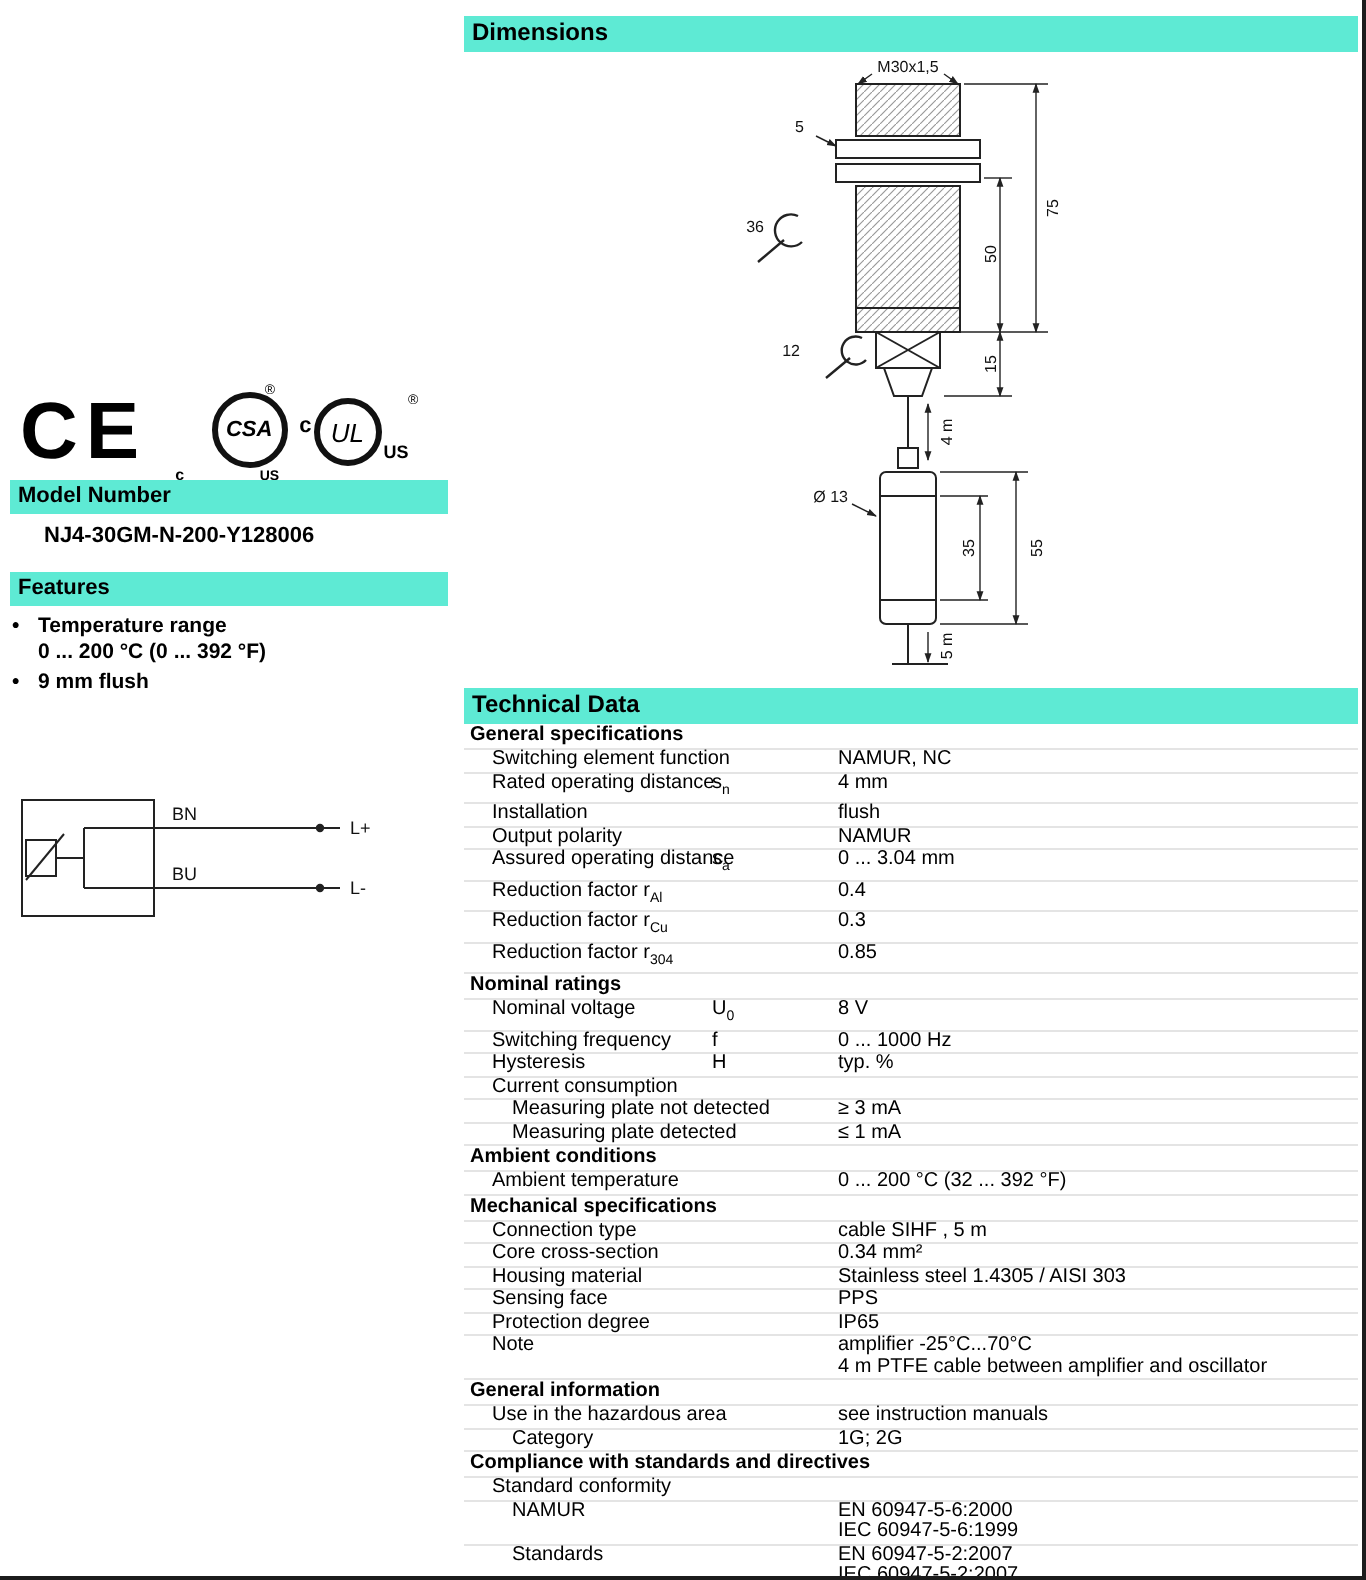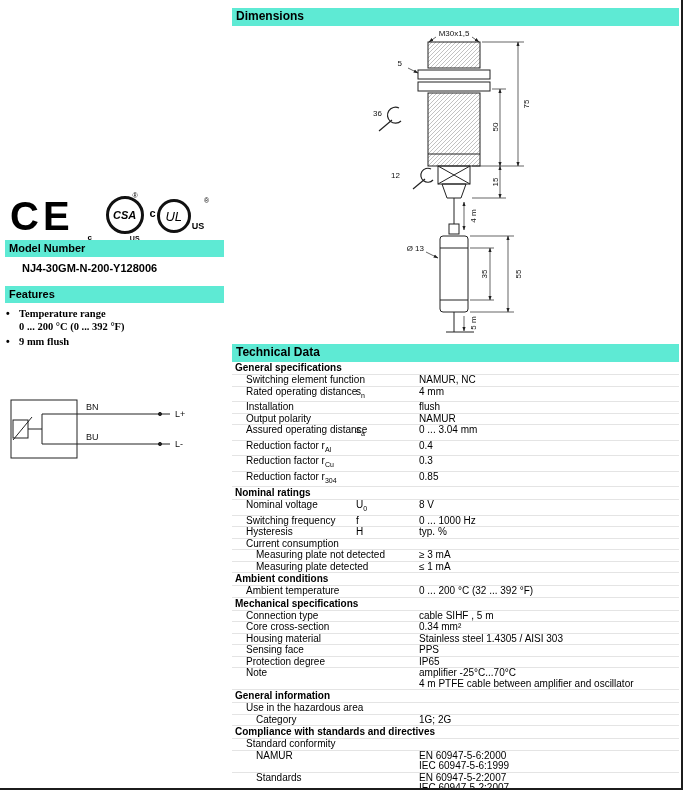--- a/index.html
+++ b/index.html
@@ -30,21 +30,21 @@
                font-weight:normal; font-style:italic; font-size:13px; }
   .ul-us { font-size:9px; font-weight:bold; margin-left:1px; margin-bottom:2px; }
   .ul-r { position:absolute; right:-5px; top:-2px; font-size:7px; }
 
   .model-bar { top:240px; }
   .model-value { position:absolute; left:6px; top:262px; font-weight:bold; font-size:11px;margin-left:16px; }
   .features-bar { top:286px; }
   .features-list { position:absolute; left:6px; top:307px; width:214px; }
   .feature { display:flex; font-weight:bold; font-size:10.5px; line-height:13px; margin-bottom:2px; }
   .feature .bullet { width:13px; flex:none; }
-  .feature .feat-text { white-space:pre-line;font-family:Liberation Serif, serif; }
+  .feature .feat-text { white-space:pre-line; }
   .connection-bar { top:350px; }
   .conn-svg { position:absolute; left:8px; top:392px; }
 
   
   .rightcol { position:absolute; left:232px; top:0; width:447px; }
   .rightcol .bar { margin-top:8px; }
   .dim-svg { display:block; }
 
   
   .ttable { width:100%; }
@@ -302,20 +302,21 @@
         <div class="trow">
           <div class="tlabel">Note</div>
           <div class="tsym"></div>
           <div class="tval">amplifier -25°C...70°C
 4 m PTFE cable between amplifier and oscillator</div>
         </div>
         <div class="trow tsection">General information</div>
         <div class="trow">
           <div class="tlabel">Use in the hazardous area</div>
           <div class="tsym"></div>
+          <div class="tval">see instruction manuals</div>
         </div>
         <div class="trow">
           <div class="tlabel" style="padding-left: 24px;">Category</div>
           <div class="tsym"></div>
           <div class="tval">1G; 2G</div>
         </div>
         <div class="trow tsection">Compliance with standards and directives</div>
         <div class="trow">
           <div class="tlabel">Standard conformity</div>
           <div class="tsym"></div>

